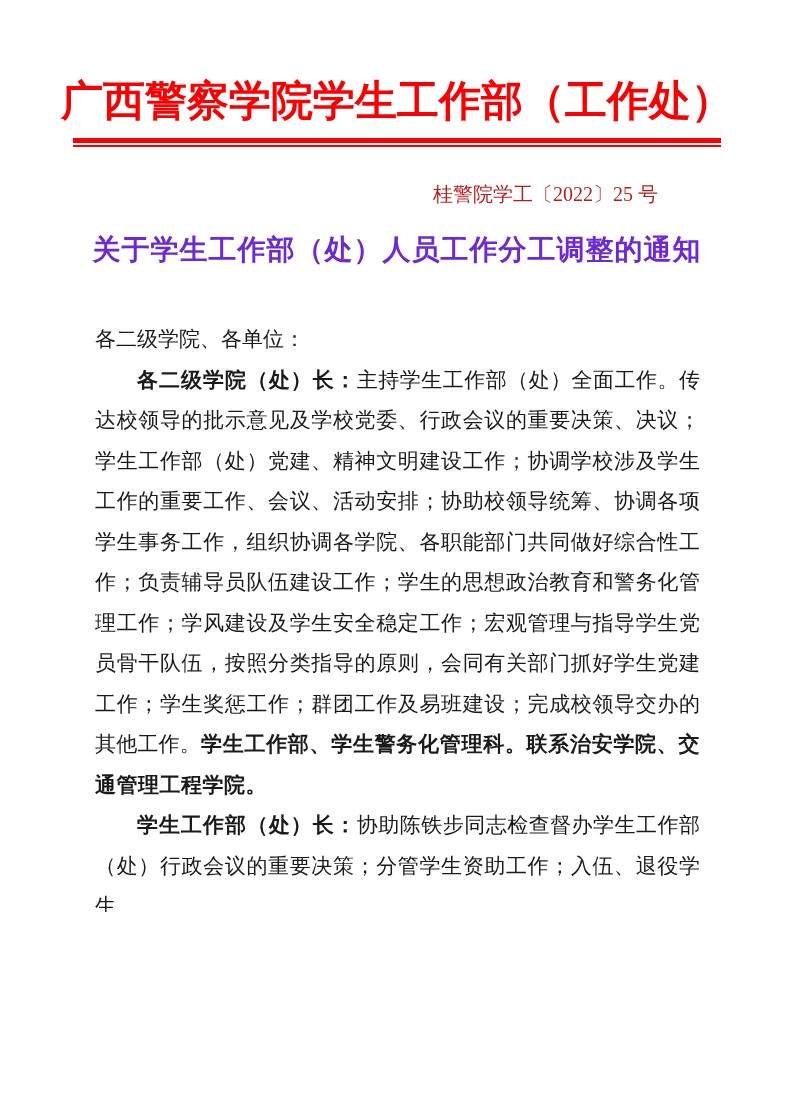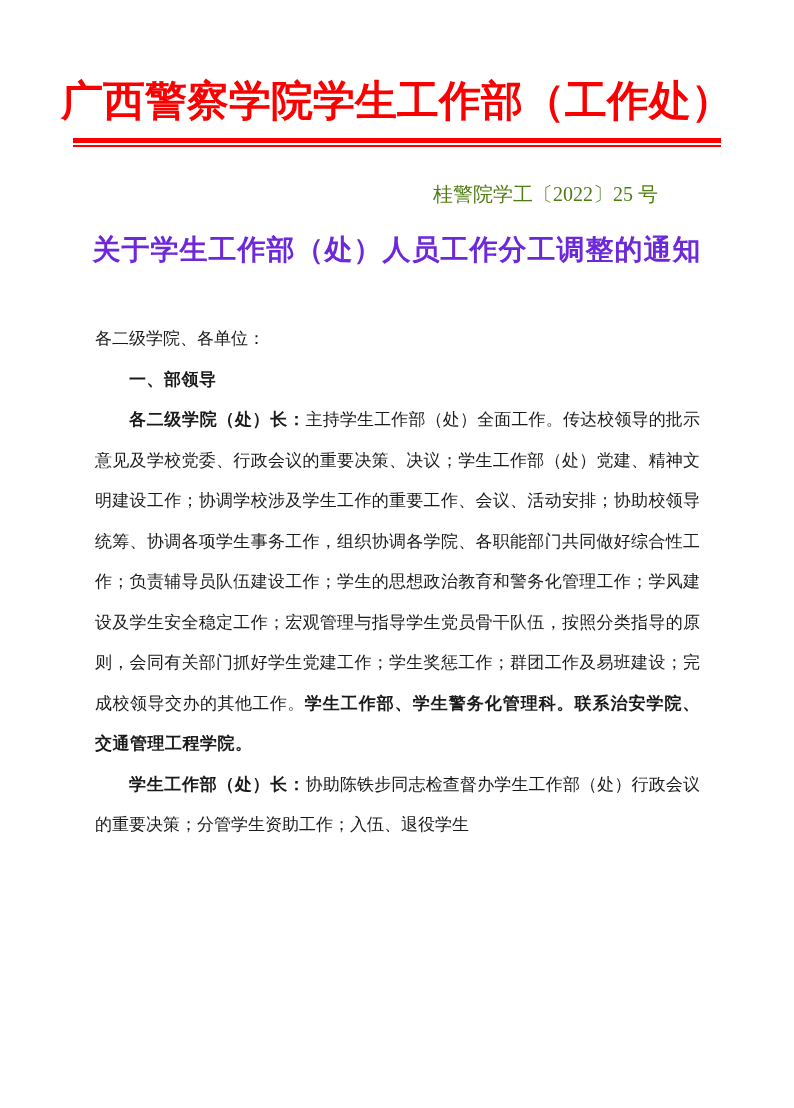--- a/index.html
+++ b/index.html
@@ -44,34 +44,34 @@
     height: 2px;
     border-top: 2px solid #fa0000;
     border-bottom: 5px solid #fa0000;
   }
   .doc-number {
     margin-top: 34px;
     padding-right: 136px;
     text-align: right;
     font-size: 20px;
     line-height: 26px;
-    color: #4d7c0f;
+    color: #b91c1c;
   }
   .doc-title {
     margin-top: 26px;
     text-align: center;
     font-size: 28px;
     line-height: 34px;
     font-weight: bold;
     color: #6d28d9;
     letter-spacing: 1px;
   }
   .body-text {
     margin: 52px 94px 0 95px;
-    font-size: 17px;
+    font-size: 21px;
     line-height: 40.5px;
     text-align: justify;
   }
   .body-text p {
     margin: 0;
     padding: 0;
   }
   .body-text p.indent {
     text-indent: 2em;
   }
@@ -99,21 +99,20 @@
   <div class="masthead">广西警察学院学生工作部（工作处）</div>
 
   <div class="rule rule-top"></div>
 
   <div class="doc-number">桂警院学工〔2022〕25 号</div>
 
   <div class="doc-title">关于学生工作部（处）人员工作分工调整的通知</div>
 
   <div class="body-text">
       <p><span>各二级学院、各单位：</span></p>
-      <p class="indent"><span class="bold-run">一、部领导</span></p>
       <p class="indent"><span class="bold-run">各二级学院（处）长：</span><span>主持学生工作部（处）全面工作。传达校领导的批示意见及学校党委、行政会议的重要决策、决议；学生工作部（处）党建、精神文明建设工作；协调学校涉及学生工作的重要工作、会议、活动安排；协助校领导统筹、协调各项学生事务工作，组织协调各学院、各职能部门共同做好综合性工作；负责辅导员队伍建设工作；学生的思想政治教育和警务化管理工作；学风建设及学生安全稳定工作；宏观管理与指导学生党员骨干队伍，按照分类指导的原则，会同有关部门抓好学生党建工作；学生奖惩工作；群团工作及易班建设；完成校领导交办的其他工作。</span><span class="bold-run">学生工作部、学生警务化管理科。联系治安学院、交通管理工程学院。</span></p>
       <p class="indent"><span class="bold-run">学生工作部（处）长：</span><span>协助陈铁步同志检查督办学生工作部（处）行政会议的重要决策；分管学生资助工作；入伍、退役学生</span></p>
     </div>
 
   <div class="rule rule-bottom"></div>
 
   <div class="page-number">— 1 —</div>
 
 </div>
 

